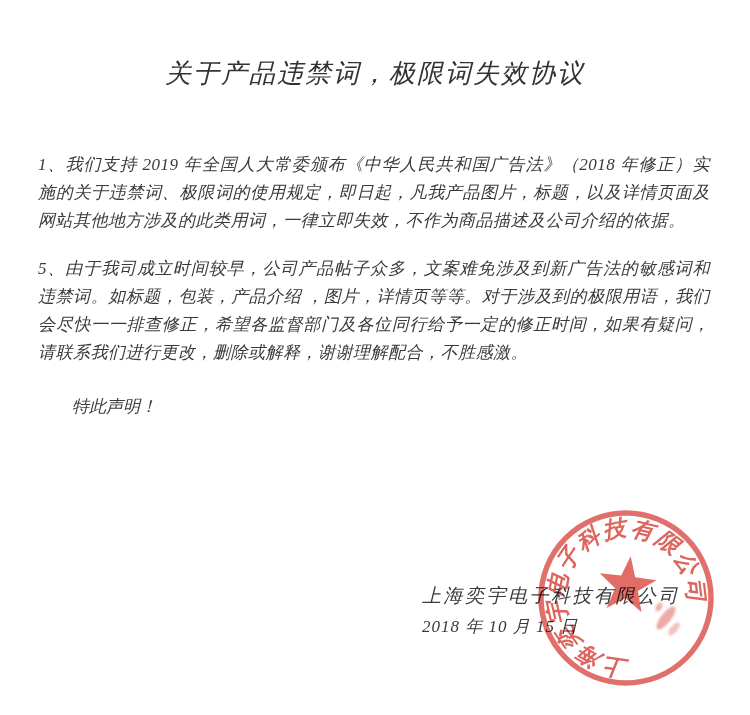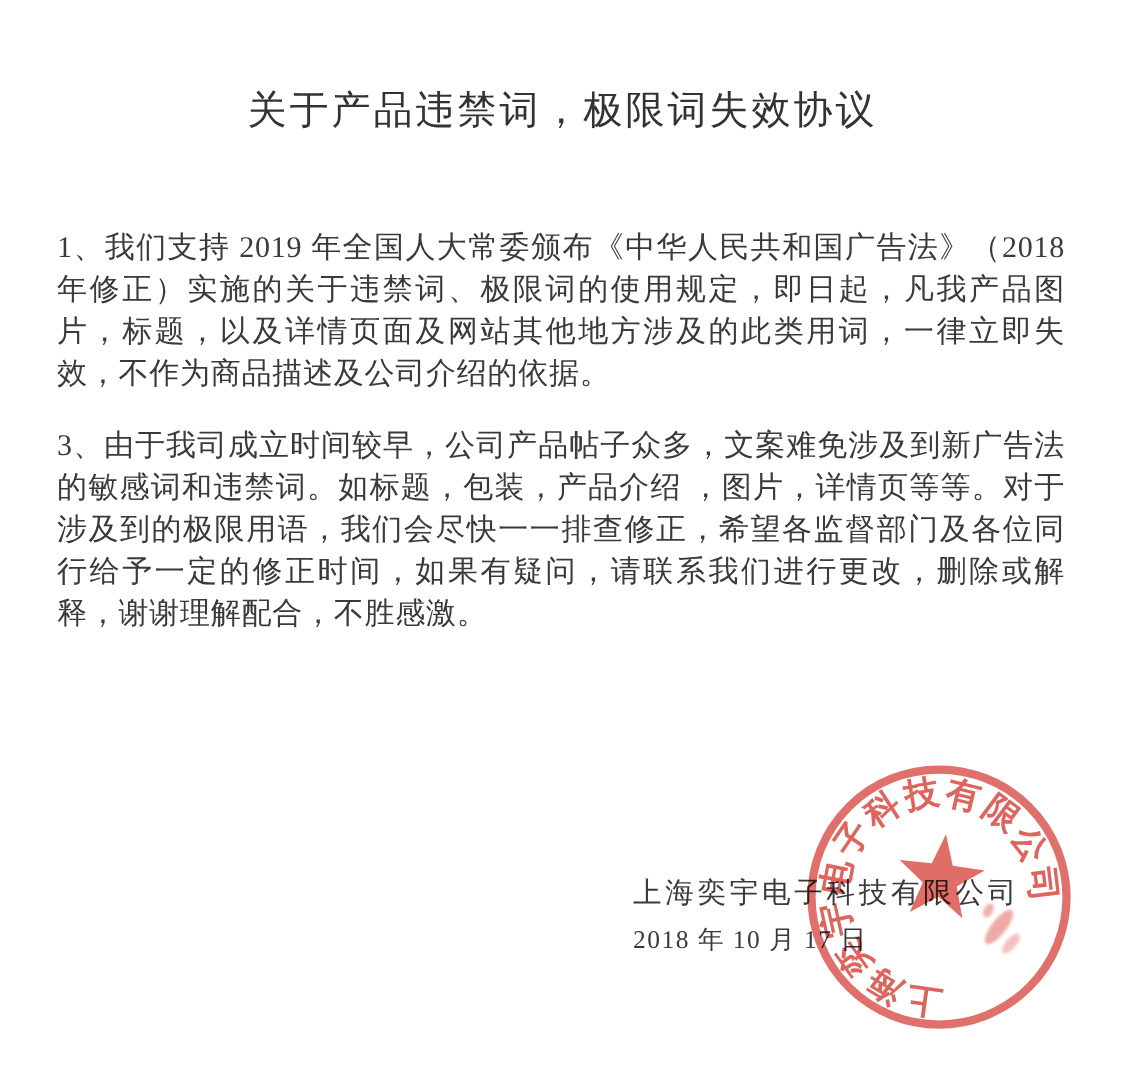--- a/index.html
+++ b/index.html
@@ -10,34 +10,35 @@
   * { margin: 0; padding: 0; box-sizing: border-box; }
   html, body { background: #fff; }
   body { width: 750px; height: 715px; overflow: hidden; }
   .page {
     position: relative;
     width: 750px;
     height: 715px;
     background: var(--paper);
     font-family: "Liberation Serif", serif;
     color: var(--ink);
+    font-style: italic;
   }
   .doc-title {
     padding-top: 56px;
     text-align: center;
     font-size: 26px;
     font-weight: 400;
     letter-spacing: 2px;
     color: #333333;
   }
   .content {
     padding: 0 40px 0 38px;
   }
   .content p {
-    font-size: 20px;
+    font-size: 17px;
     line-height: 28px;
     text-align: justify;
     letter-spacing: 0.5px;
     margin-bottom: 20px;
   }
   .content p:first-of-type { margin-top: 60px; }
   .closing {
     margin-top: 26px;
     padding-left: 34px;
     font-size: 17px;
@@ -84,26 +85,27 @@
 </style>
 </head>
 <body>
 
 <div class="page">
 
   <h1 class="doc-title">关于产品违禁词，极限词失效协议</h1>
 
   <div class="content">
     <p>1、我们支持 2019 年全国人大常委颁布《中华人民共和国广告法》（2018 年修正）实施的关于违禁词、极限词的使用规定，即日起，凡我产品图片，标题，以及详情页面及网站其他地方涉及的此类用词，一律立即失效，不作为商品描述及公司介绍的依据。</p>
-    <p>3、由于我司成立时间较早，公司产品帖子众多，文案难免涉及到新广告法的敏感词和违禁词。如标题，包装，产品介绍 ，图片，详情页等等。对于涉及到的极限用语，我们会尽快一一排查修正，希望各监督部门及各位同行给予一定的修正时间，如果有疑问，请联系我们进行更改，删除或解释，谢谢理解配合，不胜感激。</p>
+    <p>5、由于我司成立时间较早，公司产品帖子众多，文案难免涉及到新广告法的敏感词和违禁词。如标题，包装，产品介绍 ，图片，详情页等等。对于涉及到的极限用语，我们会尽快一一排查修正，希望各监督部门及各位同行给予一定的修正时间，如果有疑问，请联系我们进行更改，删除或解释，谢谢理解配合，不胜感激。</p>
+    <div class="closing">特此声明！</div>
   </div>
 
   <div class="signature">
     <div class="company">上海奕宇电子科技有限公司</div>
-    <div class="date">2018 年 10 月 17 日</div>
+    <div class="date">2018 年 10 月 15 日</div>
   </div>
 
   <svg class="stamp" viewBox="-100 -100 200 200" xmlns="http://www.w3.org/2000/svg">
     <defs>
       <filter id="smudgeBlur" x="-50%" y="-50%" width="200%" height="200%">
         <feGaussianBlur stdDeviation="1.1"></feGaussianBlur>
       </filter>
       <filter id="sealSoft" x="-20%" y="-20%" width="140%" height="140%">
         <feGaussianBlur stdDeviation="0.45"></feGaussianBlur>
       </filter>

